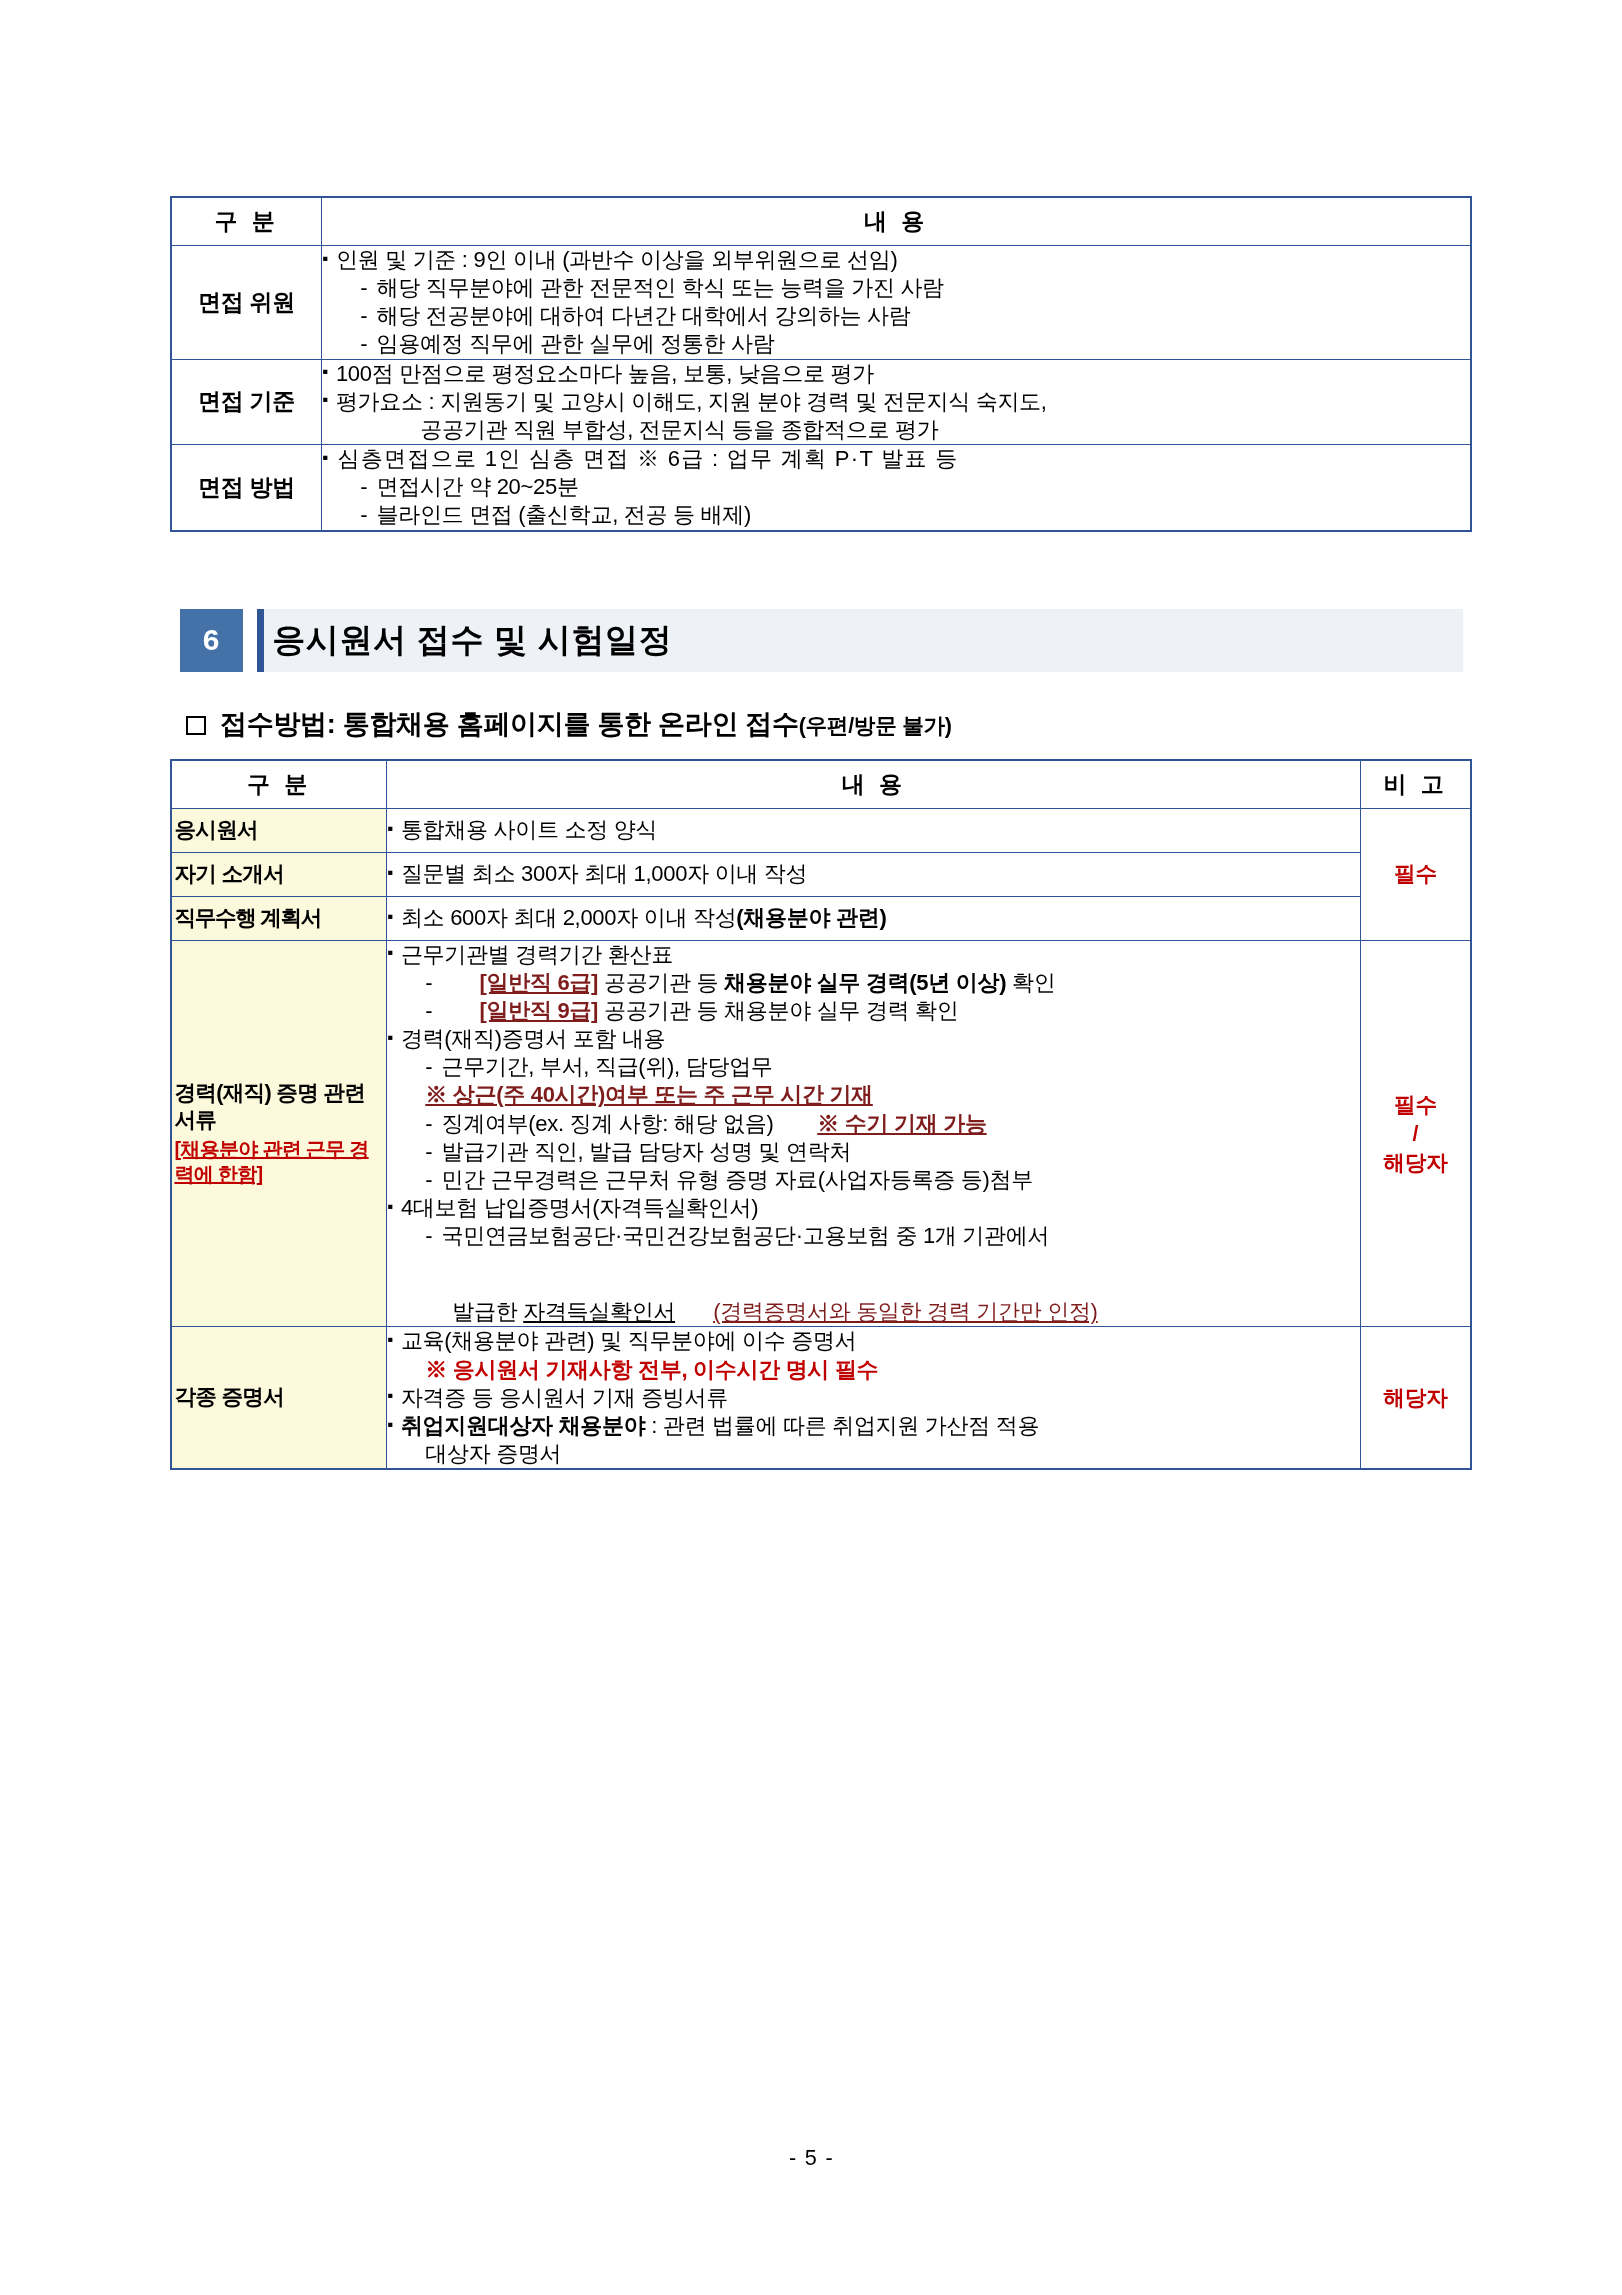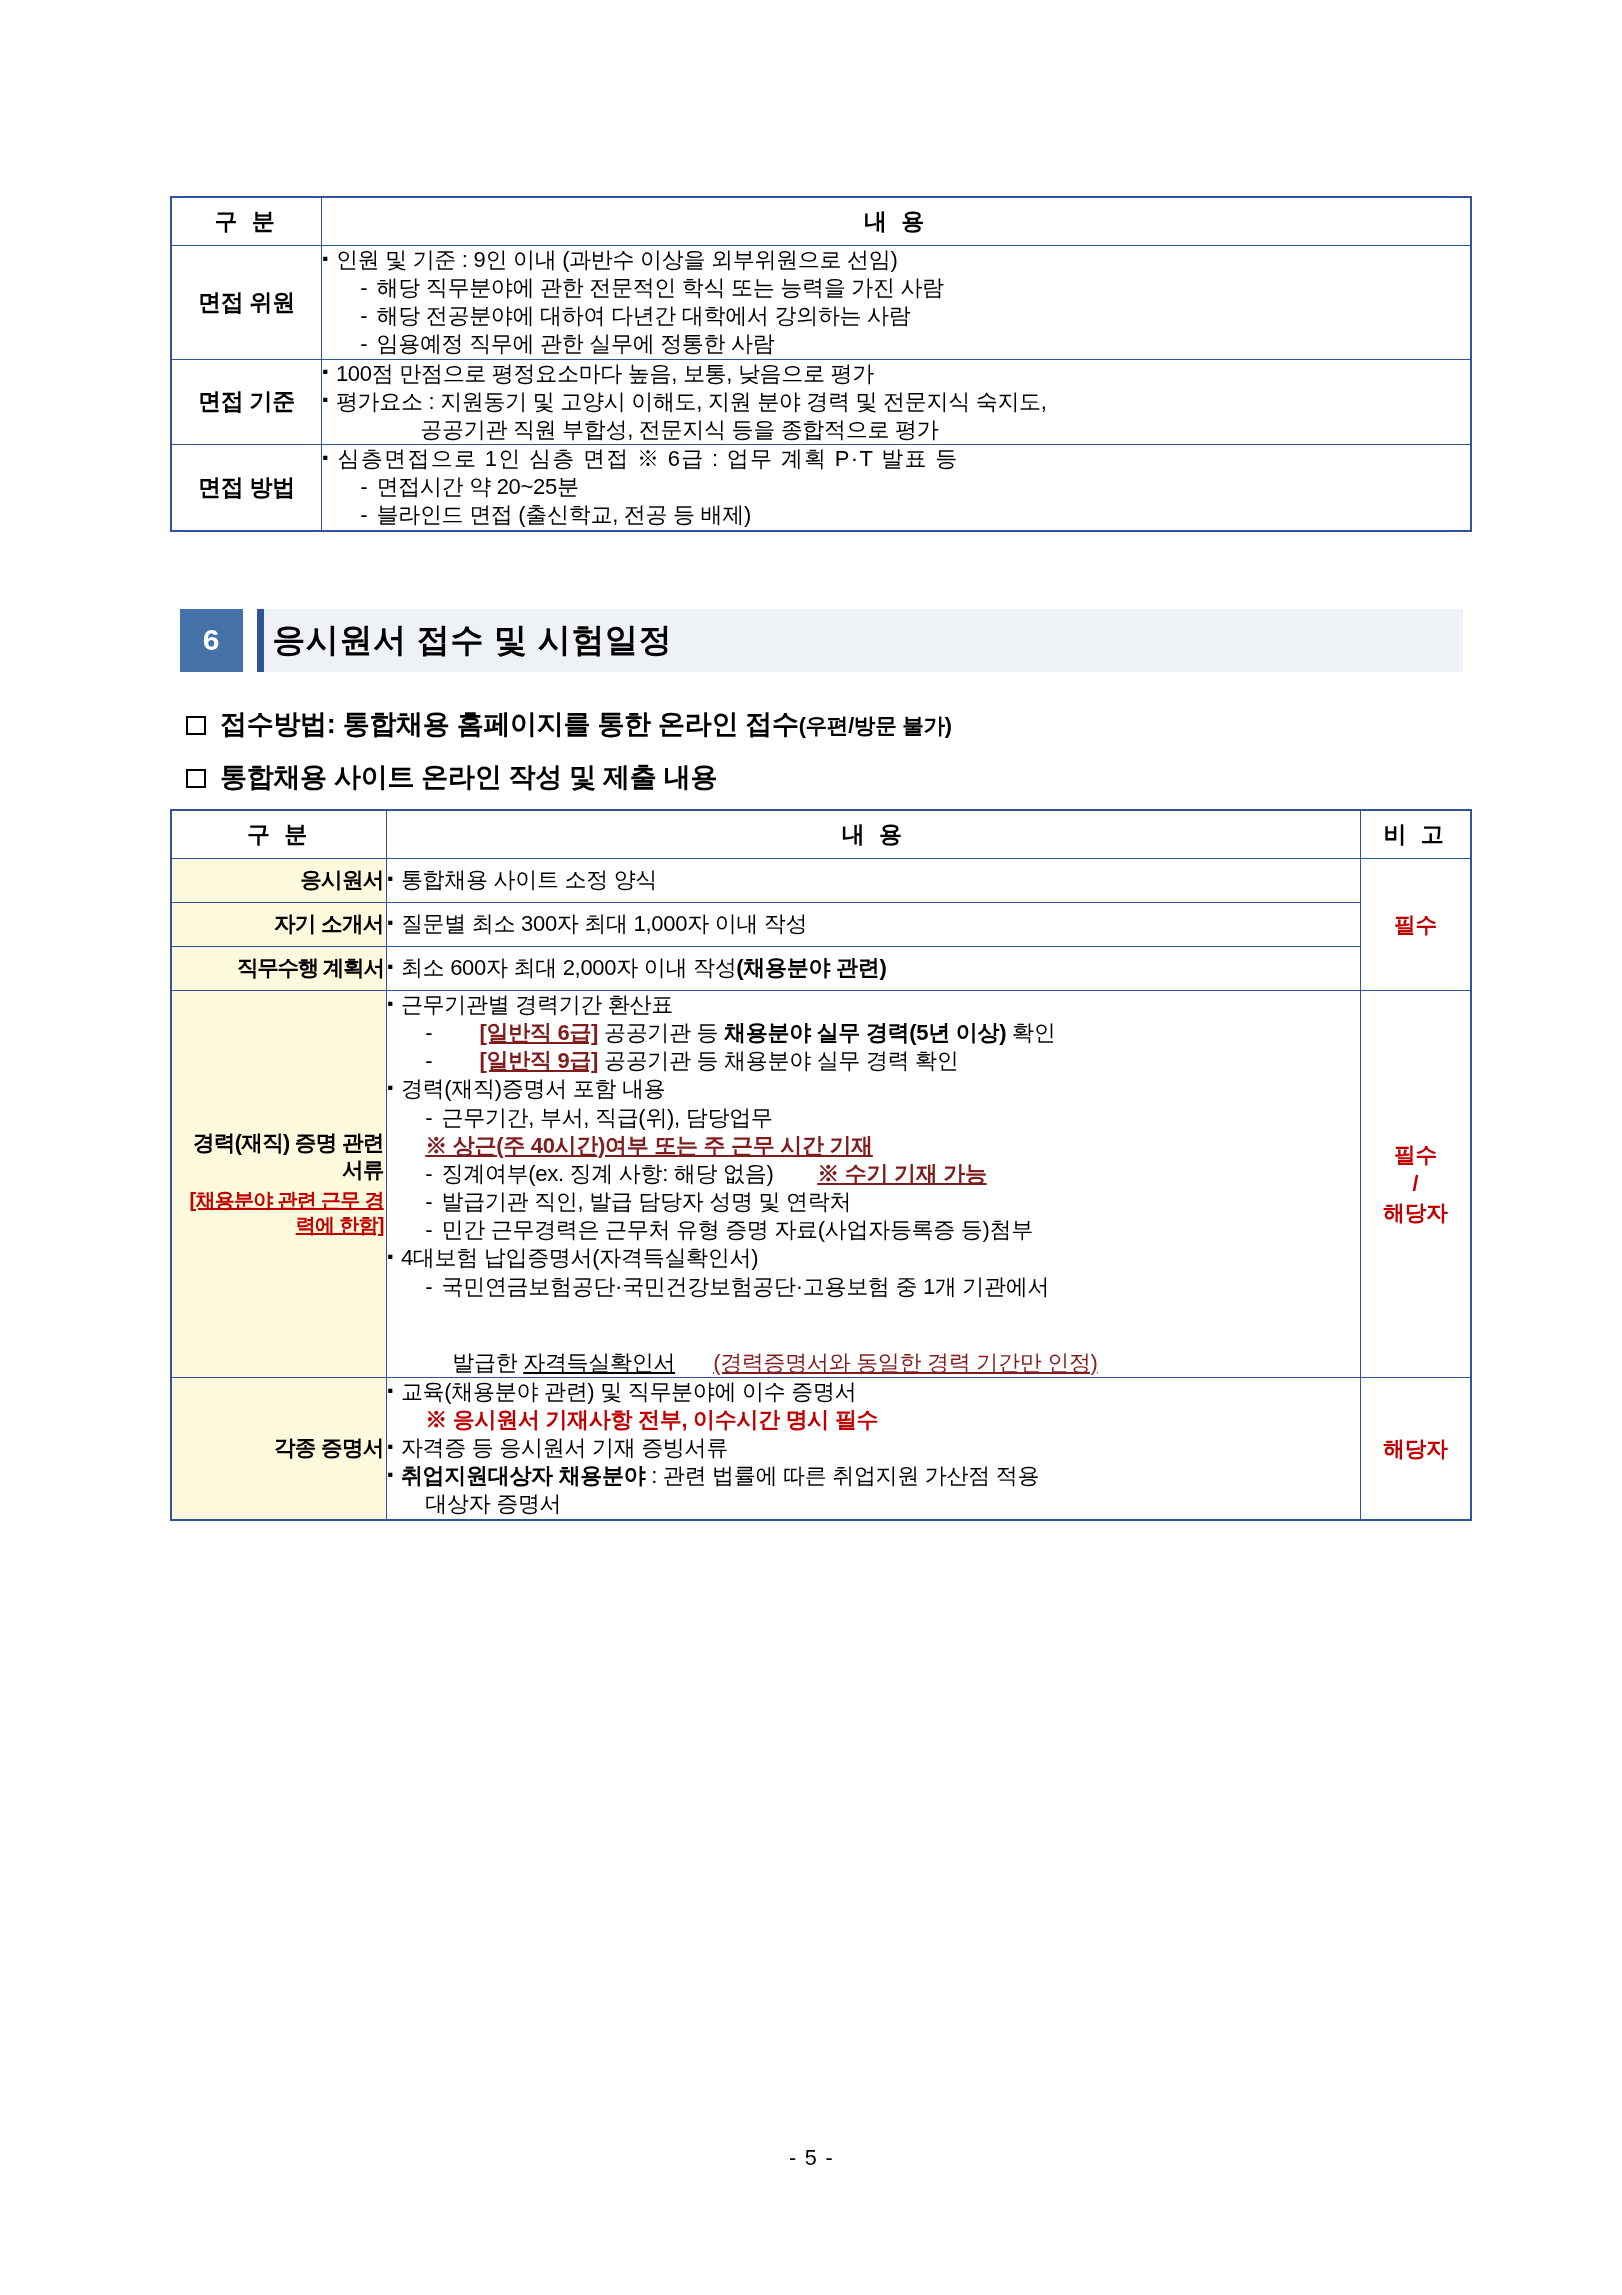--- a/index.html
+++ b/index.html
@@ -136,21 +136,21 @@
     align-items: center;
     padding-left: 8px;
     font-size: 33px;
     font-weight: bold;
     letter-spacing: 0.7px;
   }
 
   
   .t2 .label-cell {
     background: #fdf9dd;
-    text-align: right;
+    text-align: left;
     font-size: 21.6px;
     font-weight: bold;
     line-height: 1.25;
     letter-spacing: -0.7px;
     padding: 5.2px 2.6px;
   }
   .t2 .note-cell {
     text-align: center;
     font-size: 21.6px;
     font-weight: bold;
@@ -222,24 +222,20 @@
     <div class="sec-num">6</div>
     <div class="sec-bar"></div>
     <div class="sec-title">응시원서 접수 및 시험일정</div>
   </div>
 
   <div class="chk-line">
     <span class="chk-box"></span>
     <span class="chk-title"><span>접수방법: 통합채용 홈페이지를 통한 온라인 접수</span><span style="font-size:21.6px;">(우편/방문 불가)</span></span>
   </div>
 
-  <div class="chk-line" style="margin-bottom:14.4px;">
-    <span class="chk-box"></span>
-    <span class="chk-title">통합채용 사이트 온라인 작성 및 제출 내용</span>
-  </div>
 
   <table class="tbl t2">
     <colgroup>
         <col style="width:216px">
         <col>
         <col style="width:110px">
       </colgroup>
     <tbody>
       <tr>
         <td class="hdr">구  분</td>

